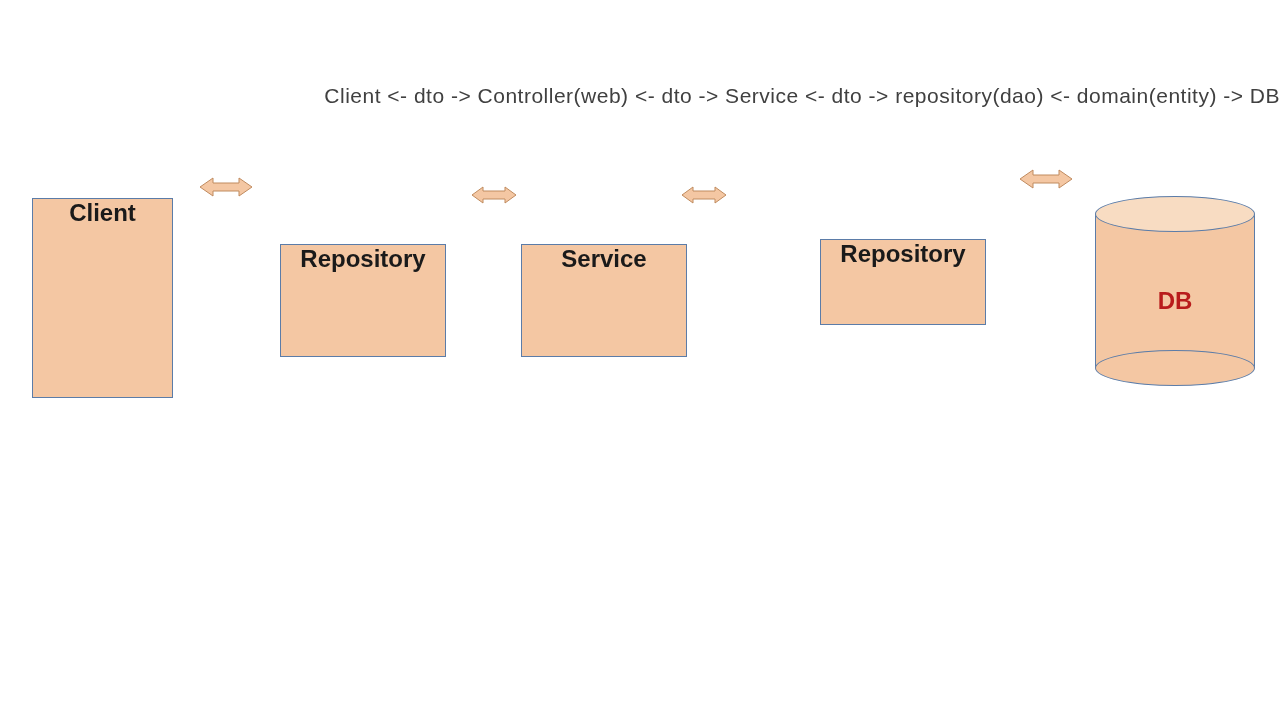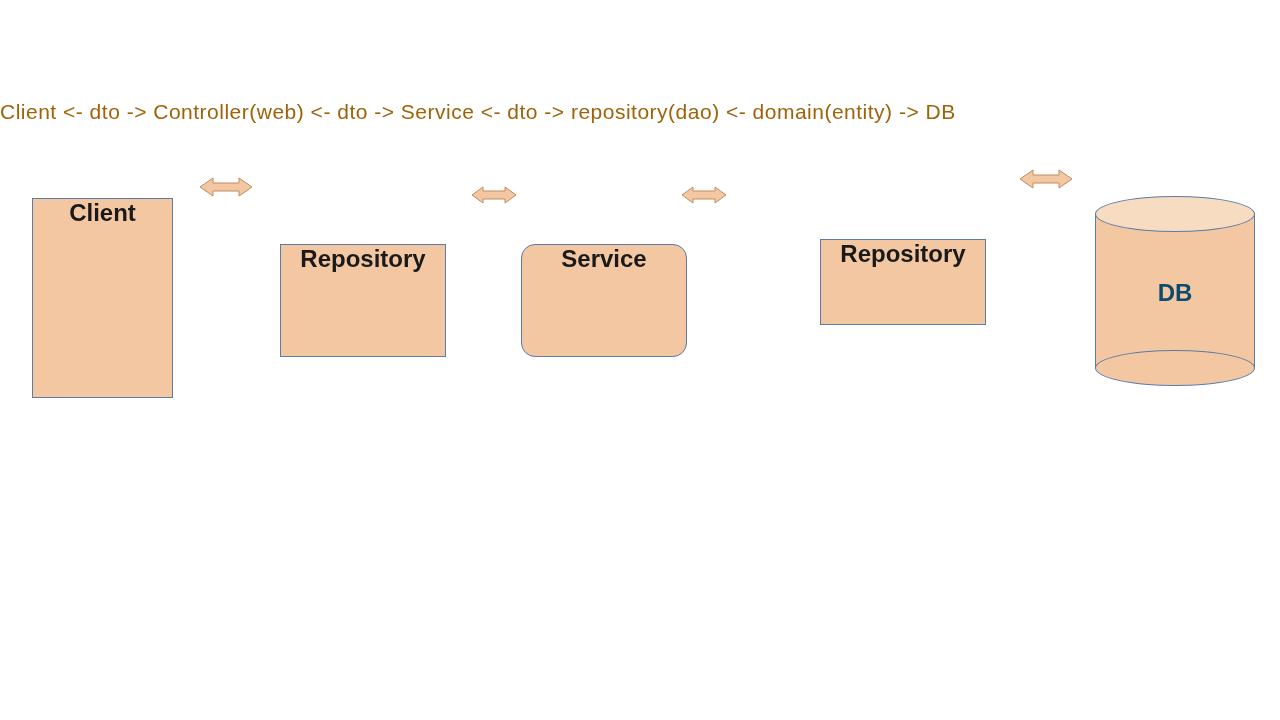--- a/index.html
+++ b/index.html
@@ -9,26 +9,25 @@
       background: #ffffff;
       font-family: "Malgun Gothic", "Segoe UI", Arial, sans-serif;
       position: relative;
       overflow: hidden;
     }
     .header-text {
       position: absolute;
       top: 84px;
       left: 0;
       width: 100%;
-      text-align: left;
+      text-align: right;
       font-size: 21px;
-      color: #a16207;
+      color: #404040;
       font-weight: 400;
       letter-spacing: 0.5px;
-      margin-top: 16px;
     }
     .box {
       position: absolute;
       background: #f4c7a3;
       border: 1px solid #5b7ca8;
       display: flex;
       align-items: flex-start;
       justify-content: center;
       font-weight: 700;
       font-size: 24px;
@@ -44,21 +43,20 @@
       left: 280px;
       top: 244px;
       width: 166px;
       height: 113px;
     }
     .box-service {
       left: 521px;
       top: 244px;
       width: 166px;
       height: 113px;
-      border-radius: 14px;
     }
     .box-repository {
       left: 820px;
       top: 239px;
       width: 166px;
       height: 86px;
     }
     .db-cylinder {
       position: absolute;
       left: 1095px;
@@ -92,26 +90,26 @@
       left: 0;
       top: 154px;
       width: 160px;
       height: 36px;
       background: #f4c7a3;
       border: 1px solid #5b7ca8;
       border-radius: 50%;
     }
     .db-label {
       position: absolute;
-      top: 83px;
+      top: 91px;
       width: 100%;
       text-align: center;
       font-weight: 700;
       font-size: 24px;
-      color: #0c4a6e;
+      color: #b91c1c;
       z-index: 3;
     }
     .arrow {
       position: absolute;
     }
   </style>
 </head>
 <body>
 
 <div class="header-text">Client  &lt;- dto -&gt;  Controller(web)  &lt;- dto -&gt;  Service  &lt;- dto -&gt;  repository(dao)  &lt;- domain(entity) -&gt;  DB</div>

